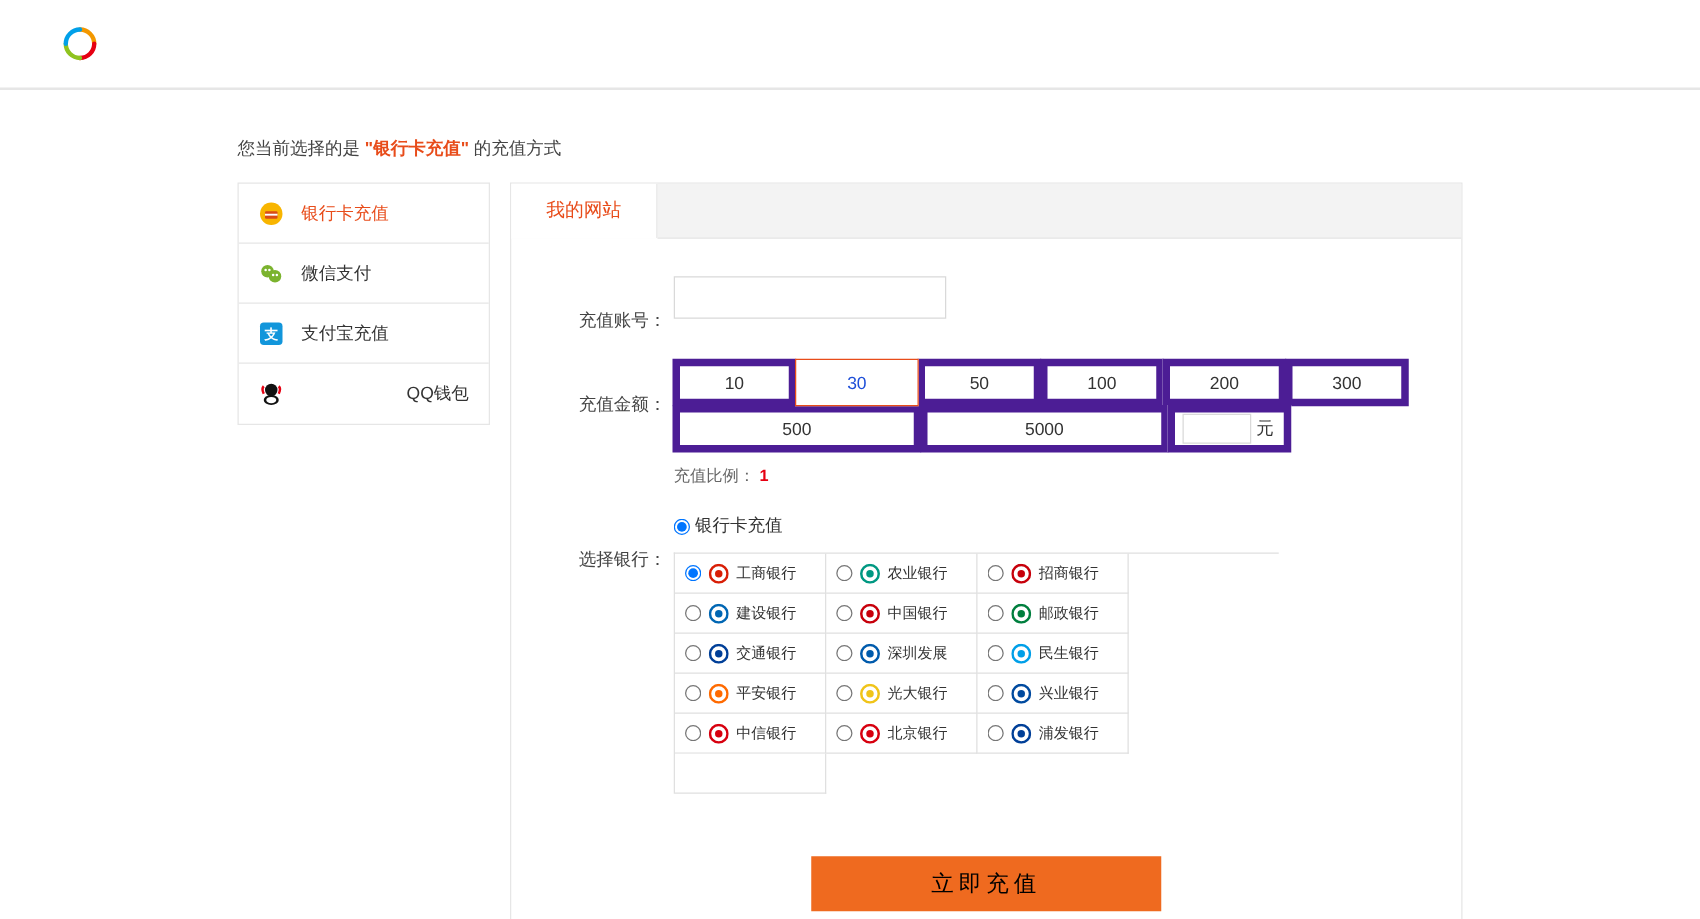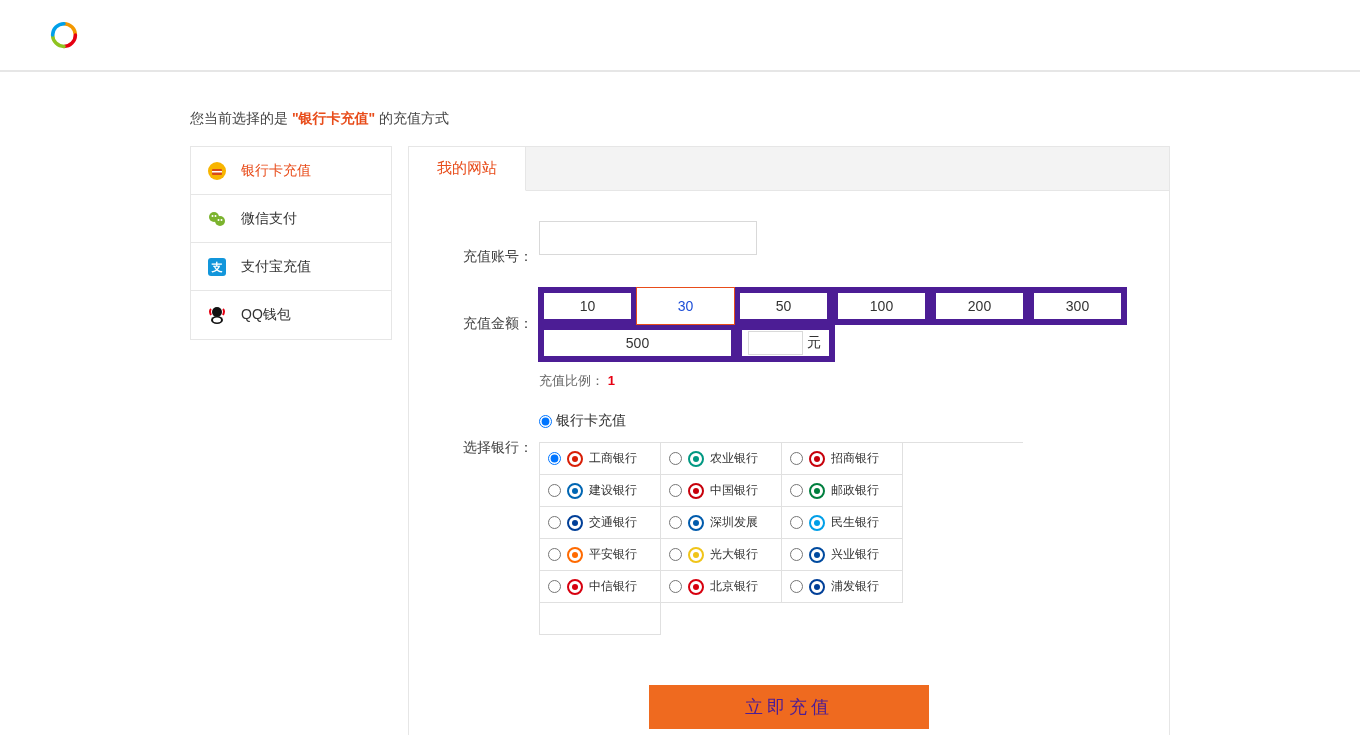--- a/index.html
+++ b/index.html
@@ -8,21 +8,21 @@
   .topbar-inner { width: 1200px; margin: 0 auto; padding-left: 0; display: flex; align-items: center; height: 100%; }
   .logo { display: flex; align-items: center; gap: 6px; margin-left: -30px; }
   .logo-icon { width: 28px; height: 28px; }
   .logo-text { font-size: 21px; font-weight: bold; color: #0066a5; letter-spacing: 1px; }
   .container { width: 980px; margin: 0 auto; padding-top: 38px; }
   .notice { font-size: 14px; color: #444; margin-bottom: 18px; }
   .notice .hl { color: #e84c1a; font-weight: bold; }
   .layout { display: flex; gap: 16px; align-items: flex-start; }
   .sidebar { width: 208px; border: 1px solid #e6e6e6; background: #fff; }
   .side-item { display: flex; align-items: center; gap: 14px; height: 48px; padding: 0 16px; border-bottom: 1px solid #e6e6e6; cursor: pointer; color: #333; }
-  .side-item:last-child { border-bottom: none; }
+  .side-item:last-child { border-bottom: none; justify-content: space-between; }
   .side-item.active { color: #e84c1a; }
   .side-item .ic { width: 20px; height: 20px; display:inline-flex; align-items:center; justify-content:center; }
   .main { flex: 1; border: 1px solid #e6e6e6; }
   .tabs { display: flex; background: #f3f3f3; height: 44px; border-bottom: 1px solid #e6e6e6; }
   .tab { padding: 0 28px; height: 44px; display: flex; align-items: center; font-size: 15px; color: #666; cursor: pointer; }
   .tab.active { background: #fff; color: #e84c1a; border-right: 1px solid #e6e6e6; border-bottom: 1px solid #fff; margin-bottom: -1px; }
   .form { padding: 30px 30px 50px 30px; }
   .row { display: flex; align-items: flex-start; margin-bottom: 22px; }
   .label { width: 100px; text-align: right; padding-right: 6px; padding-top: 6px; color: #444; font-size: 14px; margin-top: 21px; }
   .field { flex: 1; }
@@ -36,21 +36,21 @@
   .ratio { margin-top: 10px; font-size: 13px; color: #666; }
   .ratio .v { color: #e60012; font-weight: bold; }
   .bankopt-row { display: flex; align-items: center; gap: 4px; font-size: 14px; color: #333; }
   .bank-radio { transform: scale(1); }
   .bank-grid { margin-top: 12px; border-top: 1px solid #e0e0e0; border-left: 1px solid #e0e0e0; display: flex; flex-wrap: wrap; width: 484px; }
   .bank-cell { width: 121px; height: 32px; border-right: 1px solid #e0e0e0; border-bottom: 1px solid #e0e0e0; display: flex; align-items: center; gap: 6px; padding: 0 8px; font-size: 12px; color: #333; }
   .bank-cell input { margin: 0; }
   .bank-ic { width: 16px; height: 16px; display:inline-flex; align-items:center; justify-content:center; }
   .bank-cell.empty { background: #fff; }
   .submit-row { margin-top: 50px; display: flex; justify-content: center; }
-  .submit-btn { width: 280px; height: 44px; background: #ef6a1f; color: #4c1d95; border: none; font-size: 18px; letter-spacing: 4px; cursor: pointer; }
+  .submit-btn { width: 280px; height: 44px; background: #ef6a1f; color: #000000; border: none; font-size: 18px; letter-spacing: 4px; cursor: pointer; }
 </style>
 </head>
 <body>
 
 <div class="topbar">
   <div class="topbar-inner">
     <div class="logo">
       <span class="logo-icon">
         <svg viewBox="0 0 32 32" width="28" height="28">
           <path d="M16 3 A13 13 0 0 1 29 16" fill="none" stroke="#f39800" stroke-width="4" stroke-linecap="round"></path>
@@ -135,20 +135,21 @@
           <div class="label">充值金额：</div>
           <div class="field">
             <div class="amt-grid" id="amt-grid">
                 <div class="amt-cell">10</div>
                 <div class="amt-cell selected">30</div>
                 <div class="amt-cell">50</div>
                 <div class="amt-cell">100</div>
                 <div class="amt-cell">200</div>
                 <div class="amt-cell">300</div>
                 <div class="amt-cell big">500</div>
+                <div class="amt-cell big">5000</div>
                 <div class="amt-cell custom">
                   <input class="amt-input" type="text" value="" style="">
                   <span>元</span>
                 </div>
               </div>
             <div class="ratio">
               <span>充值比例：</span>
               <span class="v">1</span>
             </div>
           </div>

